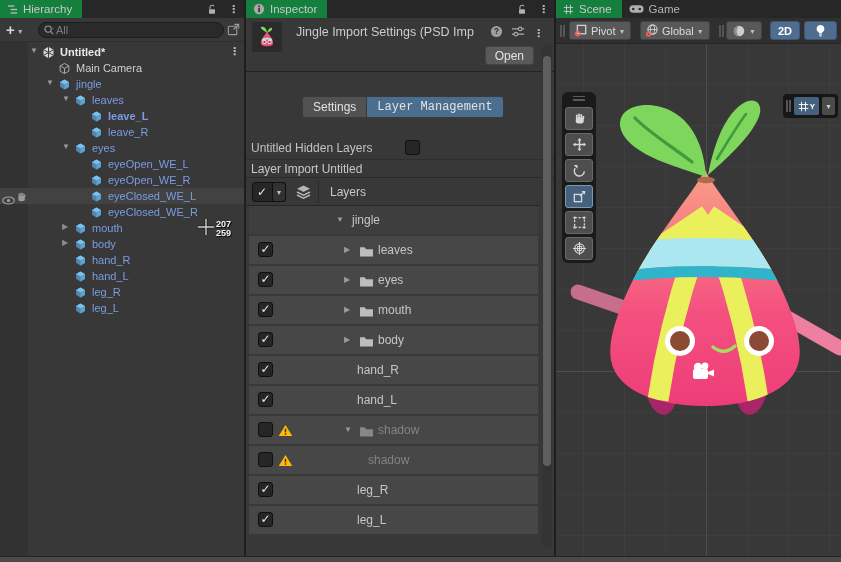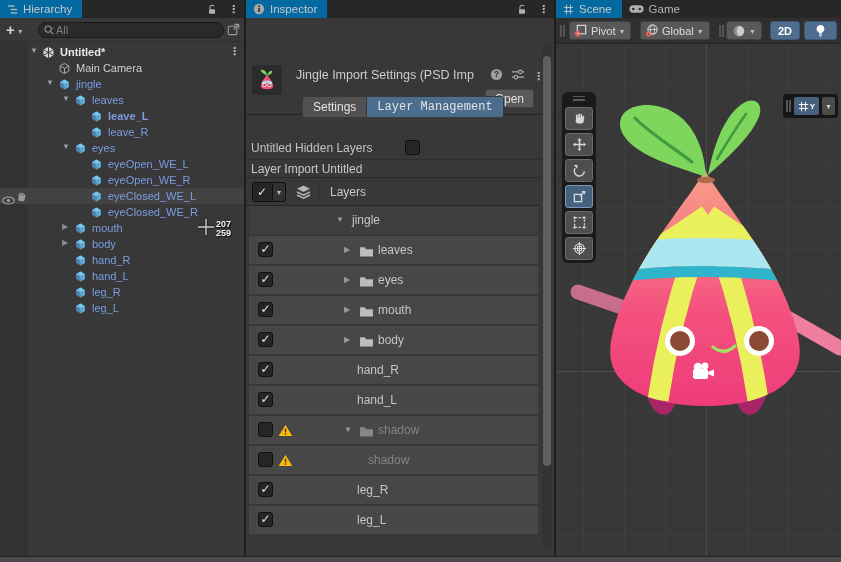--- a/index.html
+++ b/index.html
@@ -8,21 +8,21 @@
   #app { position:relative; width:841px; height:562px; background:#1e1e1e; }
   .panel { position:absolute; top:0; height:556px; background:#383838; overflow:hidden; }
   #hierarchy { left:0; width:244px; }
   #inspector { left:246px; width:308px; }
   #scene { left:556px; width:285px; }
   #bottomstrip { position:absolute; left:0; top:556px; width:841px; height:6px; background:#4a4a4a; border-top:1px solid #262626; }
 
   
   .tabbar { position:absolute; left:0; top:0; right:0; height:18px; background:#272727; display:flex; align-items:stretch; }
   .tab { display:flex; align-items:center; gap:5px; padding:0 10px 0 7px; font-size:11.5px; color:#c9c9c9; }
-  .tab.active { background:#0369a1; }
+  .tab.active { background:#15803d; }
   .tab.ghost { background:transparent; color:#b5b5b5; }
   .tabbar .spacer { flex:1; }
   .tb-ic { display:flex; align-items:center; }
   .lockwrap,.kebab { display:flex; align-items:center; padding:0 5px; color:#b5b5b5; }
   .kebab { font-size:11px; font-weight:bold; letter-spacing:0; }
 
   
   .htoolbar { position:absolute; left:0; top:18px; right:0; height:24px; background:#383838; border-bottom:1px solid #2f2f2f; }
   .plusbtn { position:absolute; left:6px; top:3px; width:26px; height:17px; color:#d6d6d6; font-size:15px; display:flex; align-items:center; }
   .plusbtn .caret { font-size:7px; color:#b0b0b0; margin-left:2px; margin-top:3px; }
@@ -39,21 +39,21 @@
   .h-ic { position:absolute; top:1px; width:14px; height:14px; display:flex; align-items:center; }
   .h-lbl { position:absolute; top:1.5px; font-size:11px; color:#cfcfcf; white-space:nowrap; }
   .h-lbl.blue { color:#7b9ce1; }
   .h-lbl.scene { color:#e9e9e9; font-weight:bold; }
   .h-kebab { position:absolute; right:4px; top:1px; color:#bdbdbd; font-size:11px; font-weight:bold; }
   .gut-ic { position:absolute; top:1px; width:13px; height:14px; }
   #cursor { position:absolute; left:197px; top:176px; width:44px; height:26px; pointer-events:none; }
   .cnum { position:absolute; left:19px; font-size:9px; font-weight:bold; color:#f4f4f4; text-shadow:1px 1px 1px rgba(0,0,0,.9); }
 
   
-  .insp-head { position:absolute; left:0; top:18px; right:0; height:54px; background:#383838; border-bottom:1px solid #232323;margin-top:43px; }
+  .insp-head { position:absolute; left:0; top:18px; right:0; height:54px; background:#383838; border-bottom:1px solid #232323; }
   .thumb { position:absolute; left:6px; top:4px; width:30px; height:30px; background:#2b2b2b; border-radius:3px; display:flex; align-items:center; justify-content:center; }
   .insp-title { position:absolute; left:50px; top:7px; width:196px; font-size:12.5px; color:#cccccc; white-space:nowrap; overflow:hidden; }
   .insp-hicons { position:absolute; right:10px; top:6px; display:flex; gap:8px; align-items:center; }
   .openbtn { position:absolute; right:20px; top:28px; height:19px; padding:0 9px; background:#5a5a5a; border:1px solid #424242; border-radius:3px; color:#e2e2e2; font-size:12px; display:flex; align-items:center; }
   .modetabs { position:absolute; left:56px; top:96px; height:22px; display:flex; }
   .modetab { height:22px; padding:0 10px; display:flex; align-items:center; font-size:12px; color:#e2e2e2; background:#515151; border:1px solid #3a3a3a; }
   .modetab:first-child { border-radius:3px 0 0 3px; }
   .modetab:last-child { border-radius:0 3px 3px 0; border-left:none; }
   .modetab.active { background:#4b6e8f;font-family:Liberation Mono, monospace; }
   .inchidden { position:absolute; left:5px; top:140px; right:0; height:18px; }

